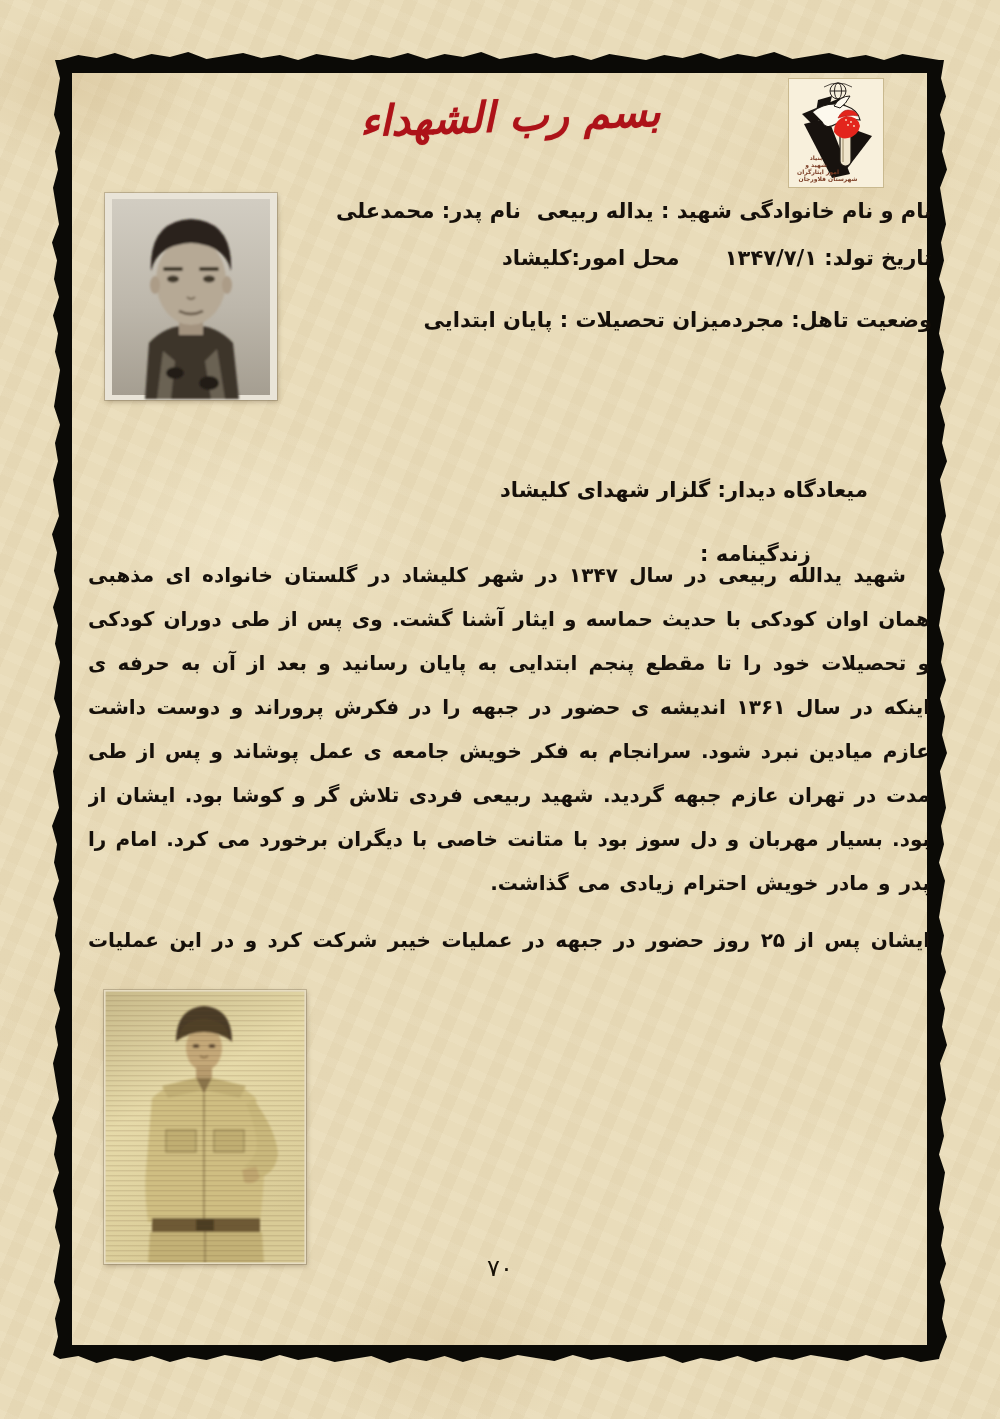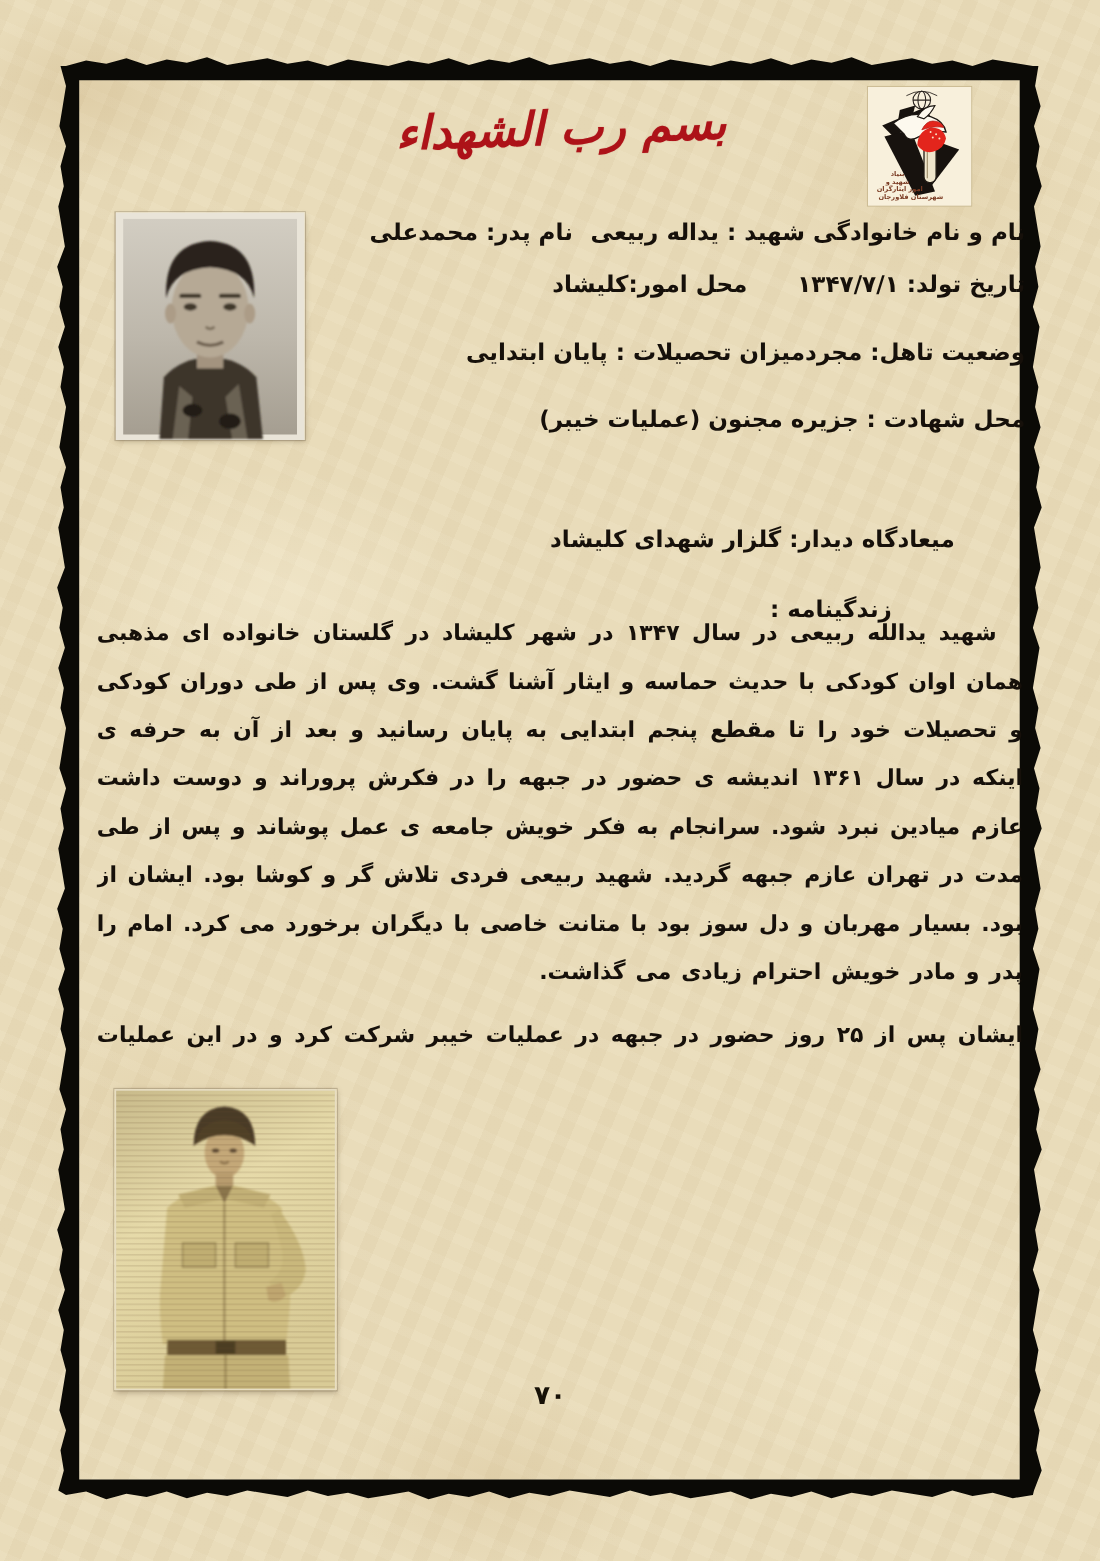--- a/index.html
+++ b/index.html
@@ -48,21 +48,21 @@
   .single{text-align:left;font-size:21px;line-height:30px;margin-top:44px;}
 
   
   .bio{left:88px;width:842px;direction:rtl;}
   .bio .line{font-size:20px;line-height:44px;height:44px;overflow:hidden;
              text-align:right;word-spacing:2px;}
   .bio .line.just{text-align:justify;text-align-last:justify;}
   .bio .line.indent{padding-right:24px;}
 
   .pagenum{left:450px;top:1254px;width:100px;text-align:center;
-           font-size:24px;font-weight:bold;color:#171107;}
+           font-size:24px;font-weight:normal;color:#171107;}
 </style>
 </head>
 <body>
 
 <svg id="frame-svg" class="abs" width="1000" height="1419" viewBox="0 0 1000 1419">
   <path id="frame-path" fill="#0b0a06" fill-rule="evenodd" d="M60.0,60.0L78.3,55.0L96.6,58.0L114.9,53.0L133.3,59.0L151.6,54.0L169.9,57.0L188.2,52.0L206.5,59.0L224.8,56.0L243.1,53.0L261.4,58.0L279.8,55.0L298.1,60.0L316.4,54.0L334.7,57.0L353.0,60.0L371.3,55.0L389.6,58.0L407.9,53.0L426.3,59.0L444.6,54.0L462.9,57.0L481.2,52.0L499.5,59.0L517.8,56.0L536.1,53.0L554.4,58.0L572.8,55.0L591.1,60.0L609.4,54.0L627.7,57.0L646.0,60.0L664.3,55.0L682.6,58.0L700.9,53.0L719.3,59.0L737.6,54.0L755.9,57.0L774.2,52.0L792.5,59.0L810.8,56.0L829.1,53.0L847.4,58.0L865.8,55.0L884.1,60.0L902.4,54.0L920.7,57.0L939.0,60.0L944.0,60.0L941.0,78.2L946.0,96.5L940.0,114.7L945.0,133.0L942.0,151.2L947.0,169.4L940.0,187.7L943.0,205.9L946.0,224.2L941.0,242.4L944.0,260.6L939.0,278.9L945.0,297.1L942.0,315.4L939.0,333.6L944.0,351.8L941.0,370.1L946.0,388.3L940.0,406.5L945.0,424.8L942.0,443.0L947.0,461.3L940.0,479.5L943.0,497.7L946.0,516.0L941.0,534.2L944.0,552.5L939.0,570.7L945.0,588.9L942.0,607.2L939.0,625.4L944.0,643.7L941.0,661.9L946.0,680.1L940.0,698.4L945.0,716.6L942.0,734.9L947.0,753.1L940.0,771.3L943.0,789.6L946.0,807.8L941.0,826.1L944.0,844.3L939.0,862.5L945.0,880.8L942.0,899.0L939.0,917.3L944.0,935.5L941.0,953.7L946.0,972.0L940.0,990.2L945.0,1008.5L942.0,1026.7L947.0,1044.9L940.0,1063.2L943.0,1081.4L946.0,1099.6L941.0,1117.9L944.0,1136.1L939.0,1154.4L945.0,1172.6L942.0,1190.8L939.0,1209.1L944.0,1227.3L941.0,1245.6L946.0,1263.8L940.0,1282.0L945.0,1300.3L942.0,1318.5L947.0,1336.8L940.0,1355.0L939.0,1359.0L920.7,1362.0L902.4,1357.0L884.1,1360.0L865.8,1355.0L847.4,1361.0L829.1,1358.0L810.8,1355.0L792.5,1360.0L774.2,1357.0L755.9,1362.0L737.6,1356.0L719.3,1361.0L700.9,1358.0L682.6,1363.0L664.3,1356.0L646.0,1359.0L627.7,1362.0L609.4,1357.0L591.1,1360.0L572.8,1355.0L554.4,1361.0L536.1,1358.0L517.8,1355.0L499.5,1360.0L481.2,1357.0L462.9,1362.0L444.6,1356.0L426.3,1361.0L407.9,1358.0L389.6,1363.0L371.3,1356.0L353.0,1359.0L334.7,1362.0L316.4,1357.0L298.1,1360.0L279.8,1355.0L261.4,1361.0L243.1,1358.0L224.8,1355.0L206.5,1360.0L188.2,1357.0L169.9,1362.0L151.6,1356.0L133.3,1361.0L114.9,1358.0L96.6,1363.0L78.3,1356.0L60.0,1359.0L53.0,1355.0L58.0,1336.8L55.0,1318.5L60.0,1300.3L54.0,1282.0L57.0,1263.8L60.0,1245.6L55.0,1227.3L58.0,1209.1L53.0,1190.8L59.0,1172.6L54.0,1154.4L57.0,1136.1L52.0,1117.9L59.0,1099.6L56.0,1081.4L53.0,1063.2L58.0,1044.9L55.0,1026.7L60.0,1008.5L54.0,990.2L57.0,972.0L60.0,953.7L55.0,935.5L58.0,917.3L53.0,899.0L59.0,880.8L54.0,862.5L57.0,844.3L52.0,826.1L59.0,807.8L56.0,789.6L53.0,771.3L58.0,753.1L55.0,734.9L60.0,716.6L54.0,698.4L57.0,680.1L60.0,661.9L55.0,643.7L58.0,625.4L53.0,607.2L59.0,588.9L54.0,570.7L57.0,552.5L52.0,534.2L59.0,516.0L56.0,497.7L53.0,479.5L58.0,461.3L55.0,443.0L60.0,424.8L54.0,406.5L57.0,388.3L60.0,370.1L55.0,351.8L58.0,333.6L53.0,315.4L59.0,297.1L54.0,278.9L57.0,260.6L52.0,242.4L59.0,224.2L56.0,205.9L53.0,187.7L58.0,169.4L55.0,151.2L60.0,133.0L54.0,114.7L57.0,96.5L60.0,78.2L55.0,60.0Z M72,73 H927 V1345 H72 Z"></path>
 </svg>
 
 <div class="abs title">بسم رب الشهداء</div>
 
@@ -149,21 +149,20 @@
 </div>
 <div class="abs fa row" style="left:502px;top:243px;width:430px;">
   <span>تاریخ تولد: ۱۳۴۷/۷/۱</span>
   <span>محل امور:کلیشاد</span>
 </div>
 <div class="abs fa row" style="left:440px;top:305px;width:492px;">
   <span>وضعیت تاهل:  مجرد</span>
   <span>میزان تحصیلات : پایان ابتدایی</span>
 </div>
 <div class="abs fa row" style="left:306px;top:366px;width:626px;">
-  <span>محل شهادت : جزیره مجنون (عملیات خیبر)</span>
 </div>
 <div class="abs fa single" style="left:500px;top:431px;width:432px;">میعادگاه دیدار: گلزار شهدای کلیشاد</div>
 <div class="abs fa single" style="left:700px;top:495px;width:232px;">زندگینامه :</div>
 
 <div class="abs fa bio" style="top:553px;">
   <div class="line just indent">شهید یدالله ربیعی در سال ۱۳۴۷ در شهر کلیشاد در گلستان خانواده ای مذهبی دیده به جهان گشود و از</div>
   <div class="line just">همان اوان کودکی با حدیث حماسه و ایثار آشنا گشت. وی پس از طی دوران کودکی پا به عرصه ی علم گذاشت</div>
   <div class="line just">و تحصیلات خود را تا مقطع پنجم ابتدایی به پایان رسانید و بعد از آن به حرفه ی نقاشی اتومبیل روی آورد تا</div>
   <div class="line just">اینکه در سال ۱۳۶۱ اندیشه ی حضور در جبهه را در فکرش پروراند و دوست داشت که به همراه برادر خویش</div>
   <div class="line just">عازم میادین نبرد شود. سرانجام به فکر خویش جامعه ی عمل پوشاند و پس از طی یک دوره مأموریت کوتاه</div>

